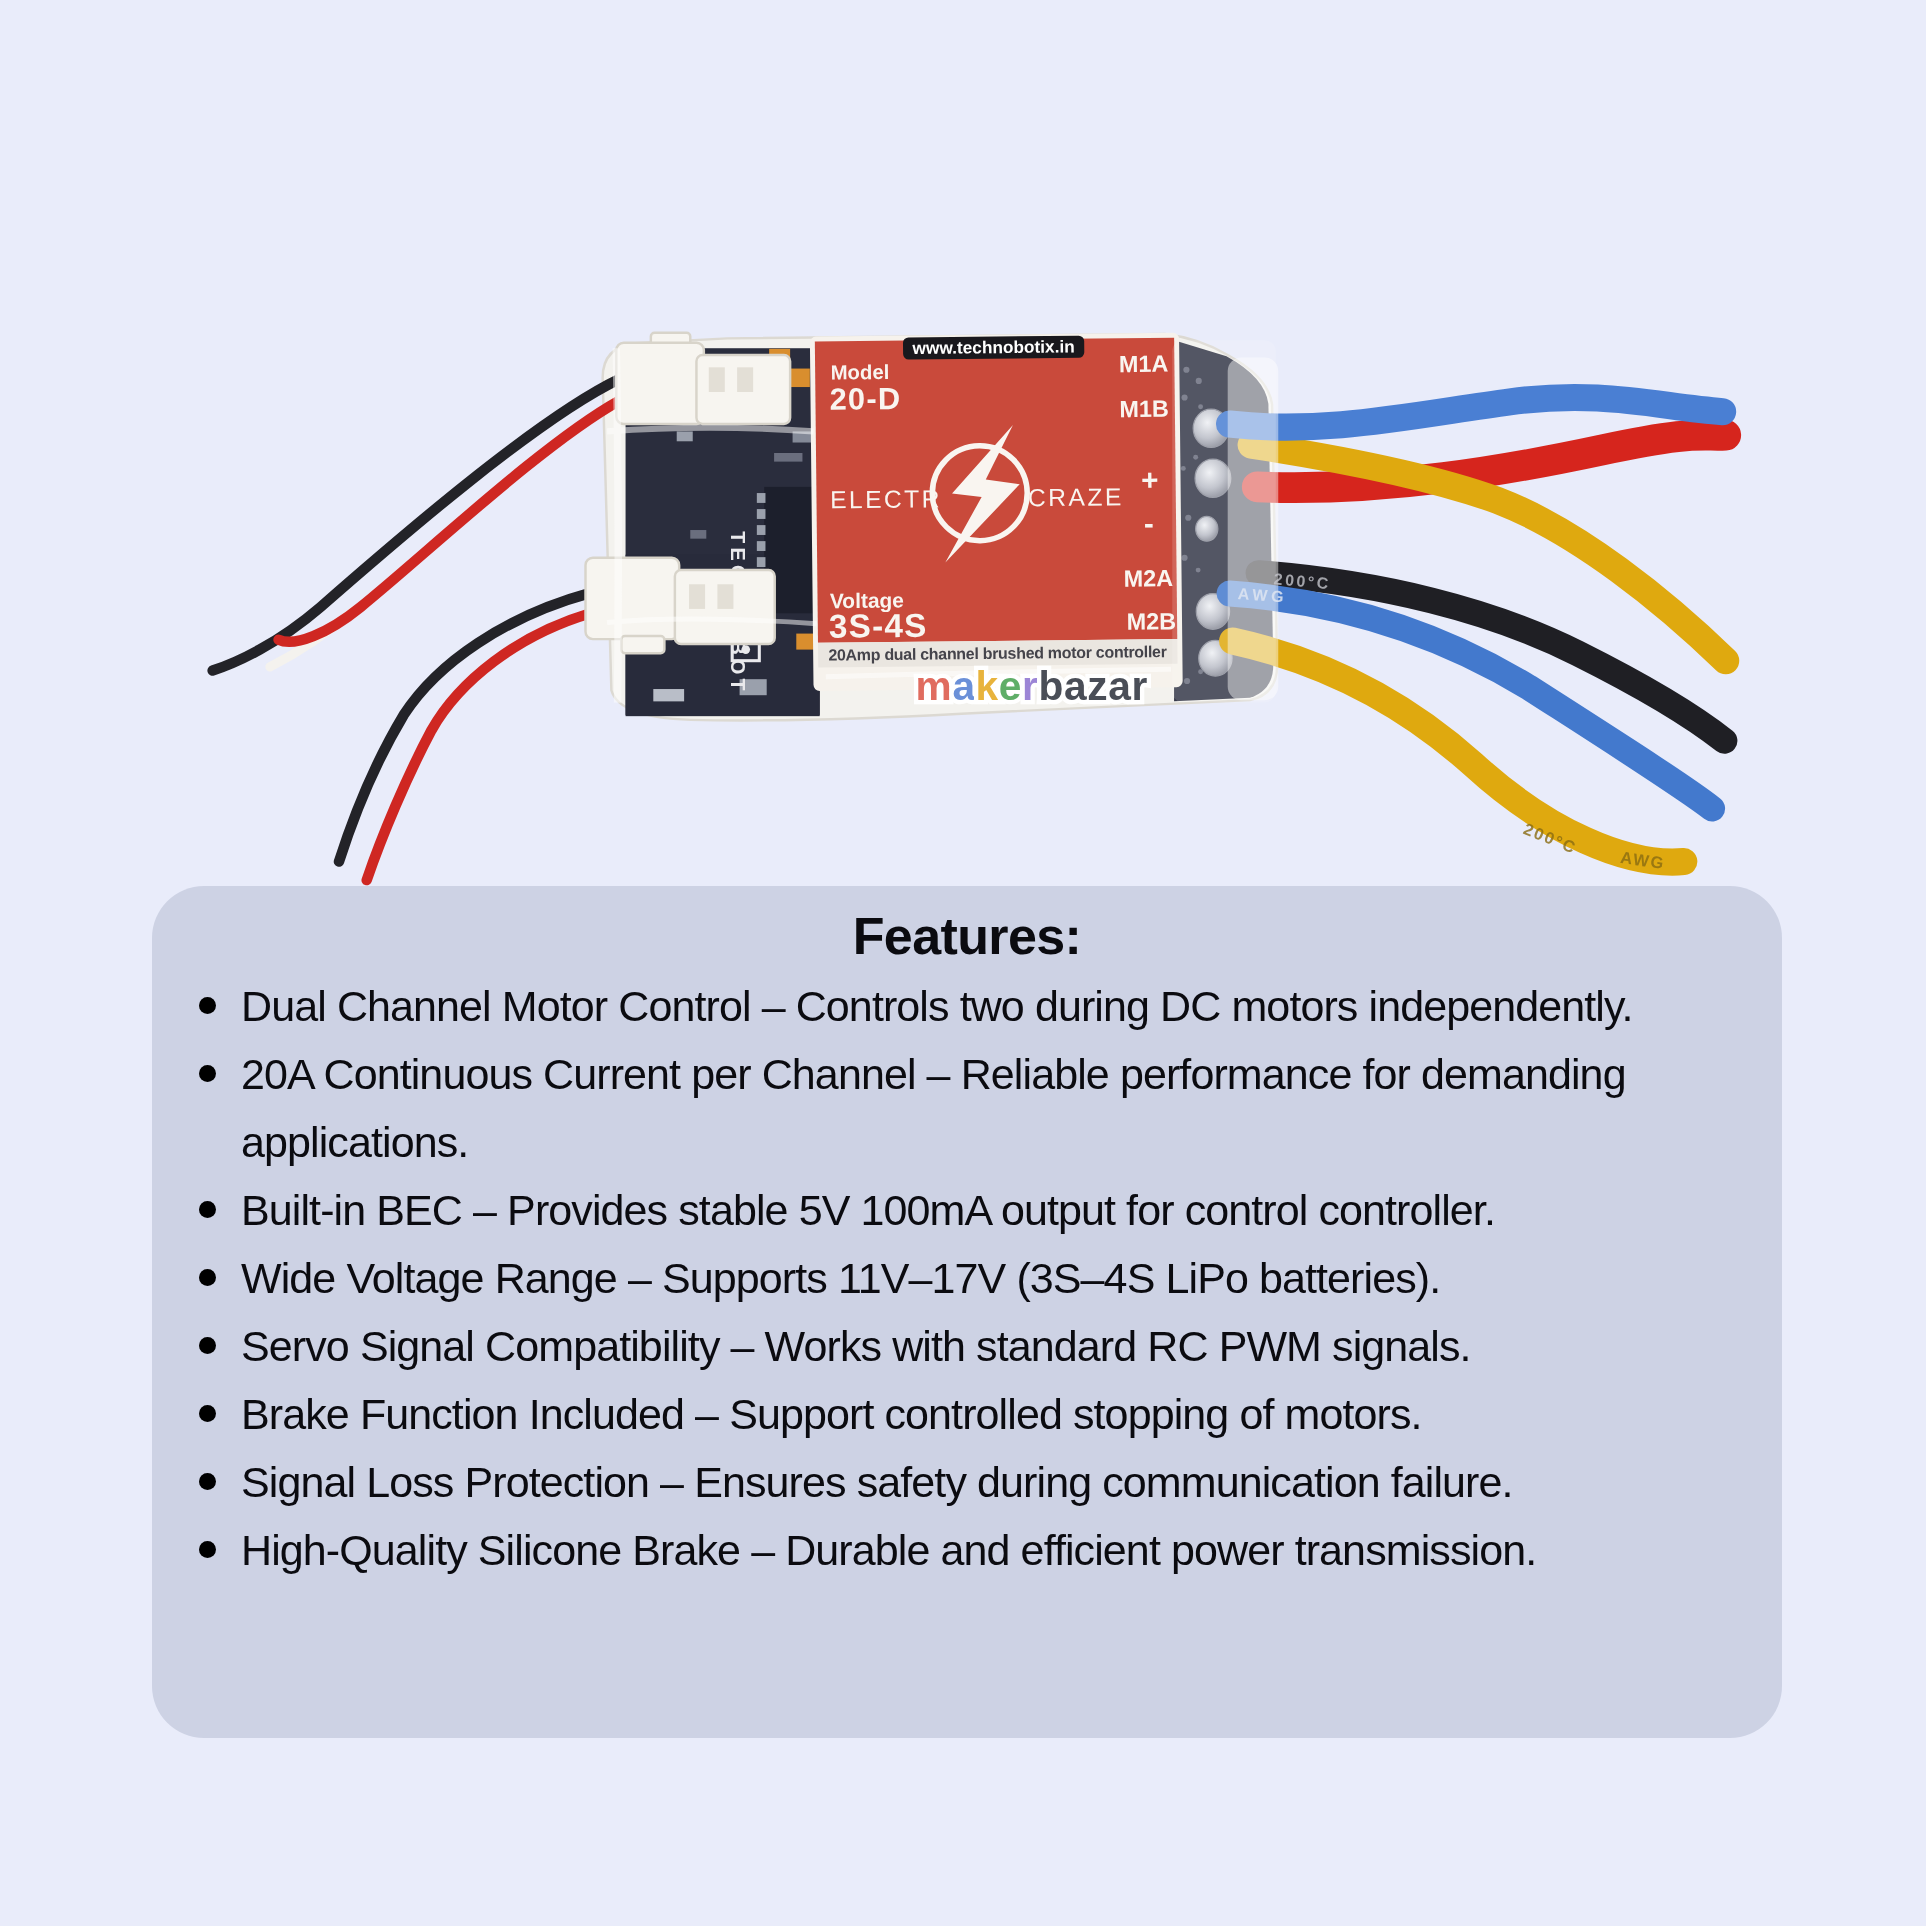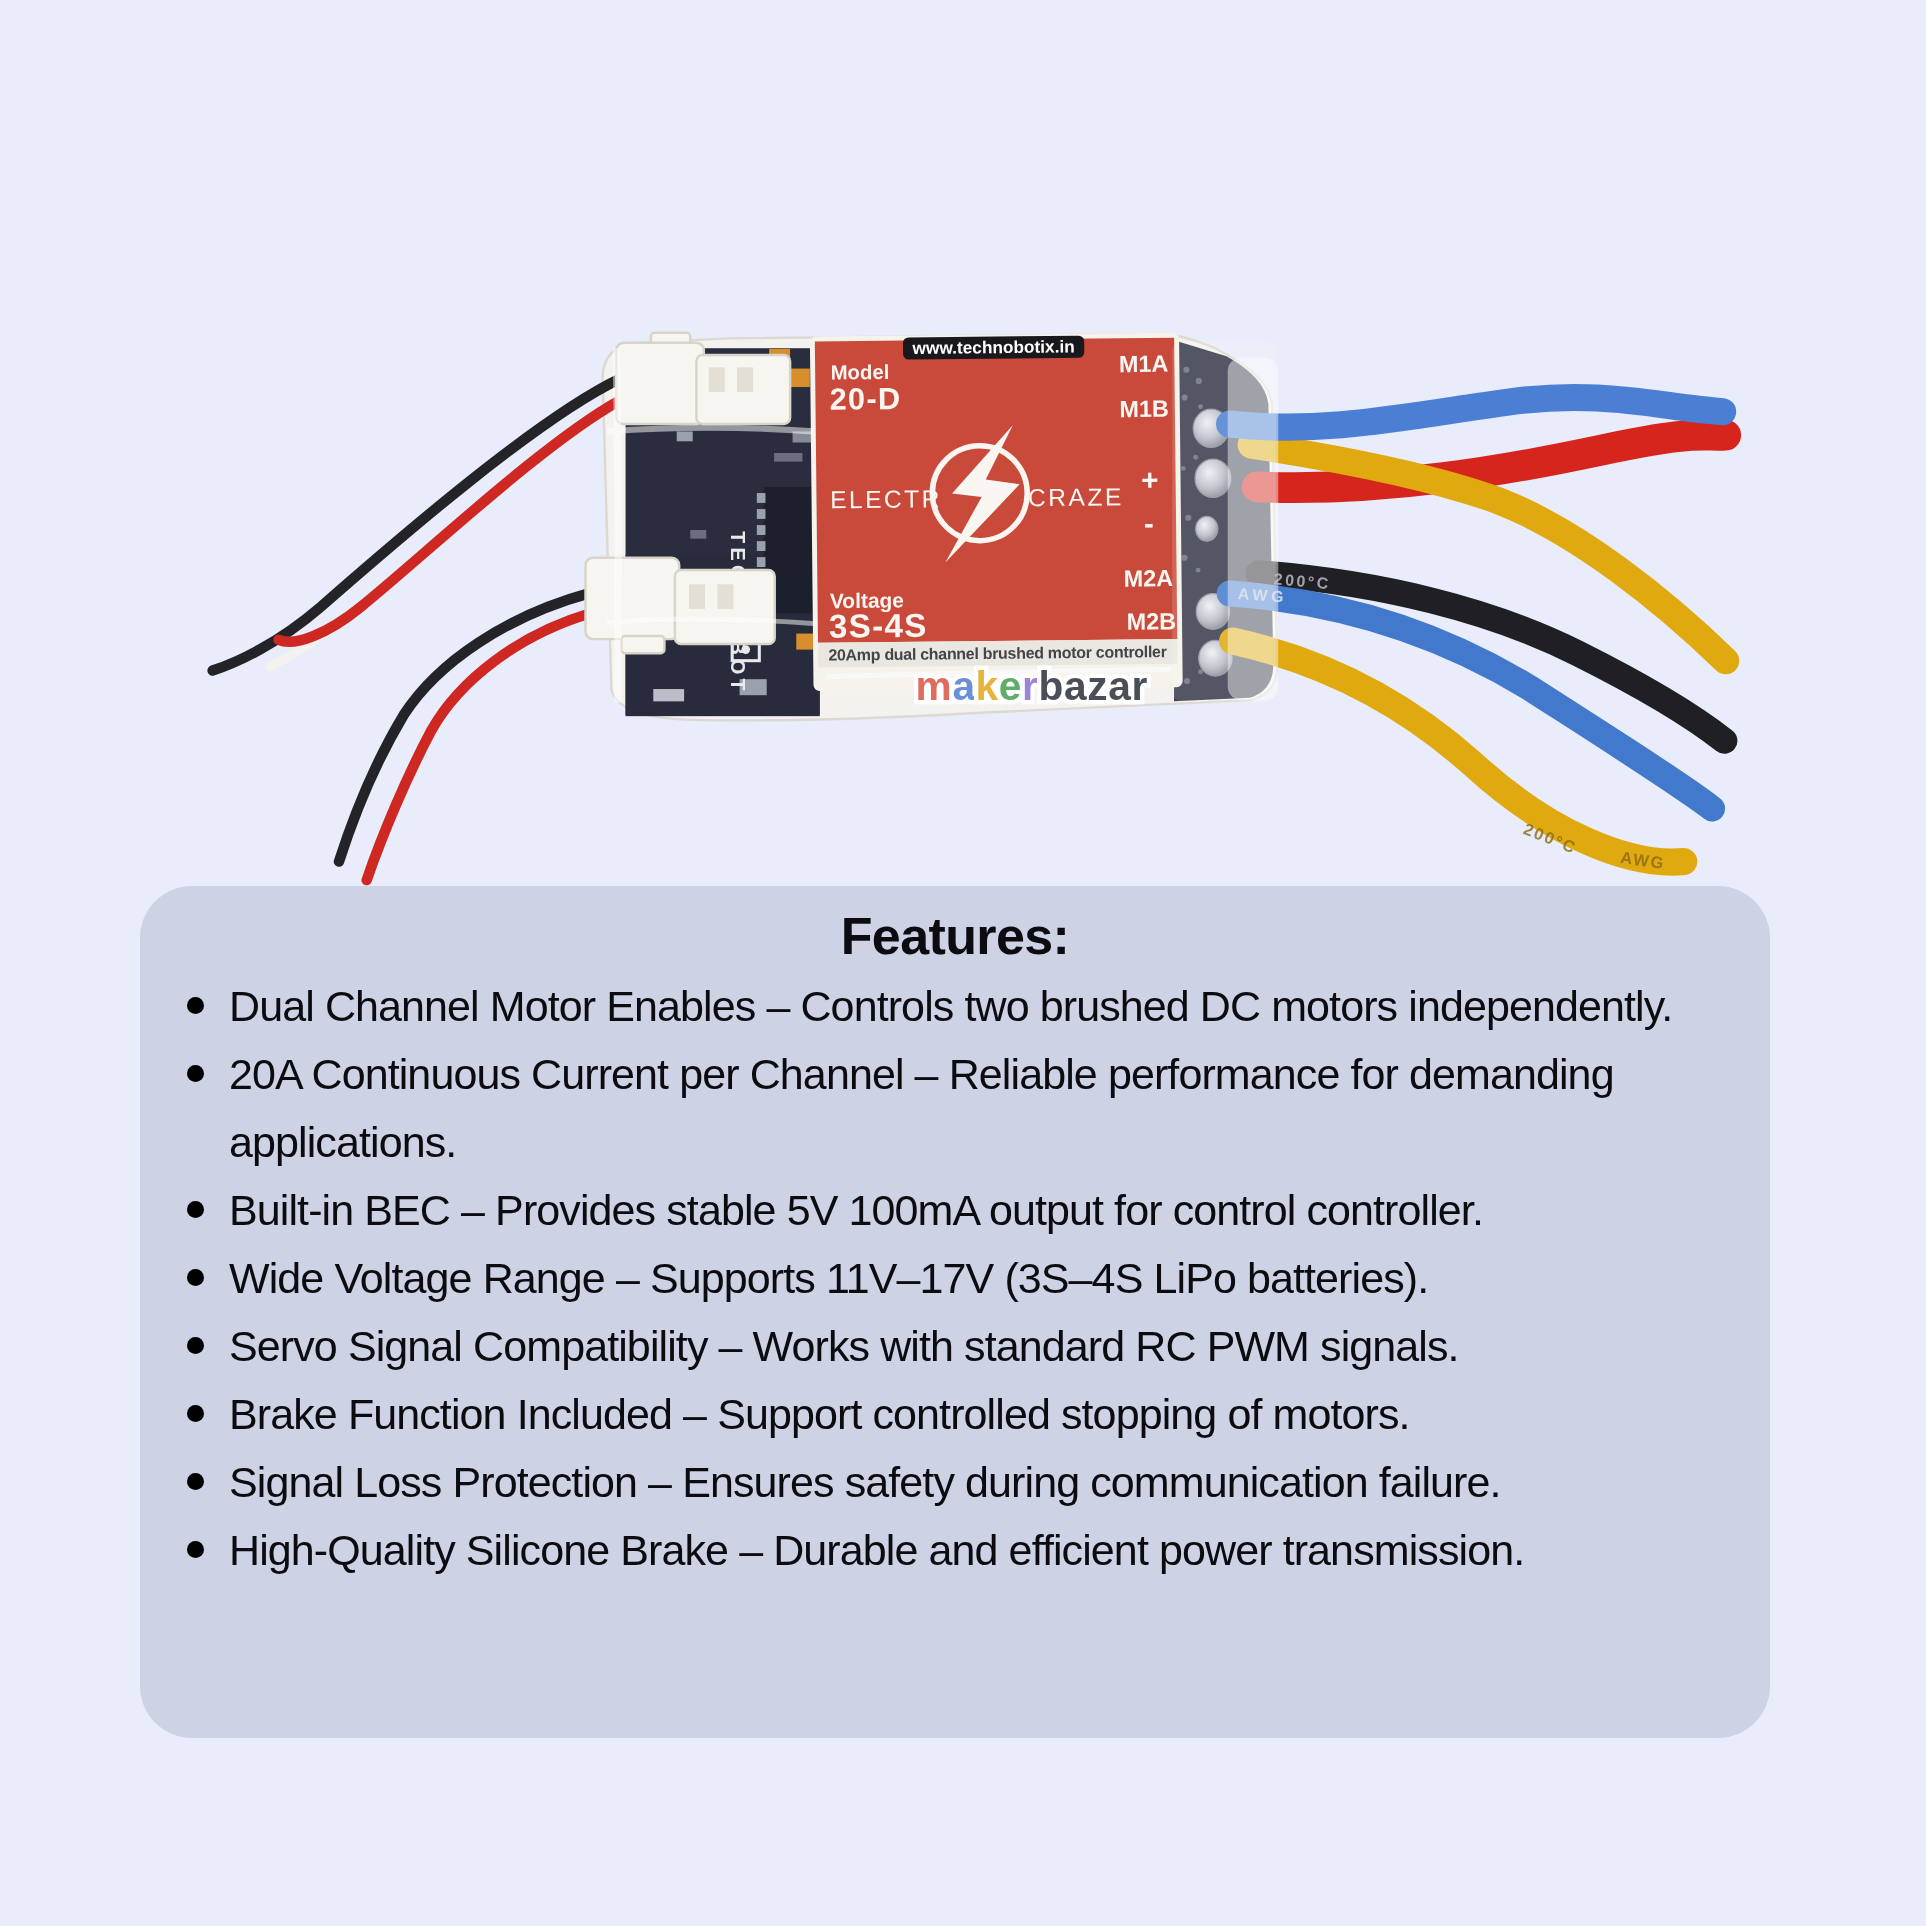--- a/index.html
+++ b/index.html
@@ -7,21 +7,21 @@
     width:1926px;height:1926px;
     background:#e9ecfa;
     font-family:"Liberation Sans", sans-serif;
     position:relative;overflow:hidden;
   }
   .stage{position:absolute;left:0;top:0;width:1926px;height:1926px;}
   svg.product{position:absolute;left:0;top:0;}
 
   
   .features{
-    position:absolute;left:140px;top:886px;width:1630px;height:852px;
+    position:absolute;left:152px;top:886px;width:1630px;height:852px;
     background:#cdd2e4;border-radius:52px;box-sizing:border-box;
     color:#0b0b10;
   }
   .features h2{
     margin:21px 0 6.2px 0;text-align:center;
     font-size:52px;line-height:59px;font-weight:bold;color:#0b0b10;
     letter-spacing:-0.6px;
   }
   .features ul{
     list-style:none;margin:5px 0 0 0;padding:0 28px 0 89px;
@@ -193,21 +193,21 @@
     </g>
 
     <text x="1674" y="1136" text-anchor="middle" font-size="66" font-weight="bold" stroke="#ffffff" stroke-width="14" paint-order="stroke" letter-spacing="1">
       <tspan fill="#e06c5f">m</tspan><tspan fill="#6b90d8">a</tspan><tspan fill="#e8b33c">k</tspan><tspan fill="#5fae68">e</tspan><tspan fill="#9c85d6">r</tspan><tspan fill="#4a4e57">bazar</tspan>
     </text>
   </svg>
 
   <section class="features">
     <h2>Features:</h2>
     <ul>
-      <li>Dual Channel Motor Enables – Controls two brushed DC motors independently.</li>
+      <li>Dual Channel Motor Control – Controls two during DC motors independently.</li>
       <li>20A Continuous Current per Channel – Reliable performance for demanding applications.</li>
       <li>Built-in BEC – Provides stable 5V 100mA output for control controller.</li>
       <li>Wide Voltage Range – Supports 11V–17V (3S–4S LiPo batteries).</li>
       <li>Servo Signal Compatibility – Works with standard RC PWM signals.</li>
       <li>Brake Function Included – Support controlled stopping of motors.</li>
       <li>Signal Loss Protection – Ensures safety during communication failure.</li>
       <li>High-Quality Silicone Brake – Durable and efficient power transmission.</li>
     </ul>
   </section>
 

